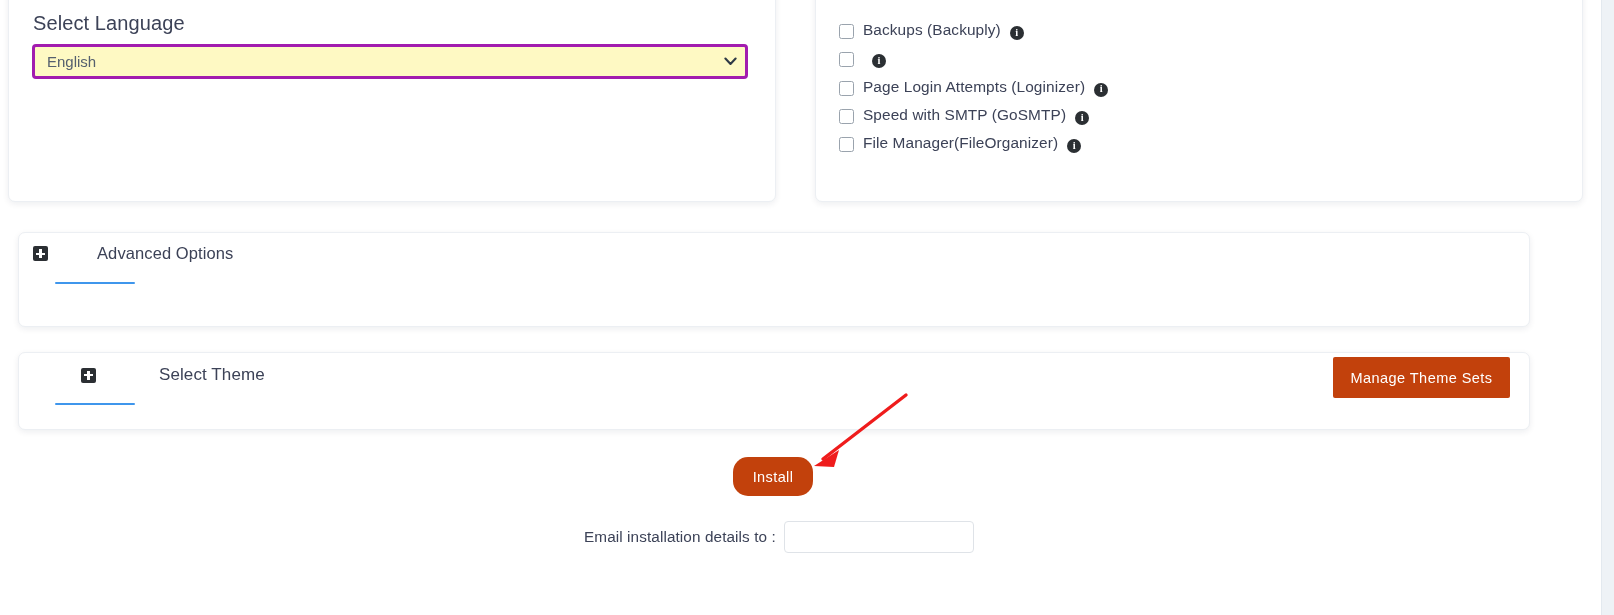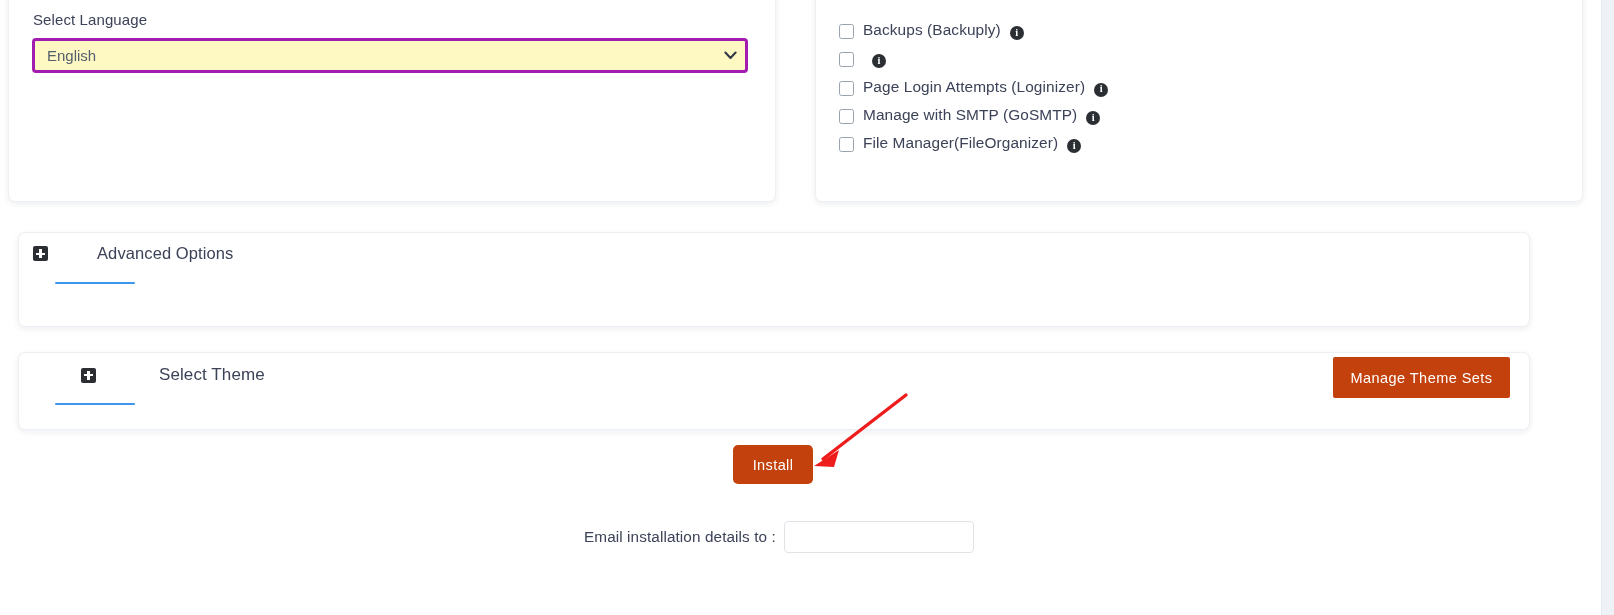--- a/index.html
+++ b/index.html
@@ -62,21 +62,21 @@
   .card-features {
     position: absolute;
     left: 815px;
     top: 0px;
     width: 768px;
     height: 214px;
     padding: 22px 23px 0 23px;
   }
 
   .field-label {
-    font-size: 15px;
+    font-size: 20px;
     color: #3c4257;
     letter-spacing: 0.1px;
     margin: 0 0 9px 1px;
     line-height: 1.2;
   }
   .select-wrap {
     position: relative;
     width: 716px;
   }
   select.lang-select {
@@ -238,25 +238,25 @@
   .install-wrap {
     position: absolute;
     left: 0;
     top: 441px;
     width: 1601px;
     text-align: left;
   }
   .btn-install {
     position: absolute;
     left: 733px;
-    top: 4px;
+    top: 16px;
     width: 80px;
     height: 39px;
     font-size: 14.5px;
-    border-radius: 5px;
+    border-radius: 15px;
     letter-spacing: 0.4px;
   }
 
   .arrow-svg {
     position: absolute;
     left: 790px;
     top: 385px;
     width: 140px;
     height: 100px;
     pointer-events: none;
@@ -331,21 +331,21 @@
         </div>
 
         <div class="chk-row">
           <span class="chk-box"></span>
           <span class="chk-text">Page Login Attempts (Loginizer)</span>
           <span class="info-icon">i</span>
         </div>
 
         <div class="chk-row">
           <span class="chk-box"></span>
-          <span class="chk-text">Manage with SMTP (GoSMTP)</span>
+          <span class="chk-text">Speed with SMTP (GoSMTP)</span>
           <span class="info-icon">i</span>
         </div>
 
         <div class="chk-row">
           <span class="chk-box"></span>
           <span class="chk-text">File Manager(FileOrganizer)</span>
           <span class="info-icon">i</span>
         </div>
 
       </div>

